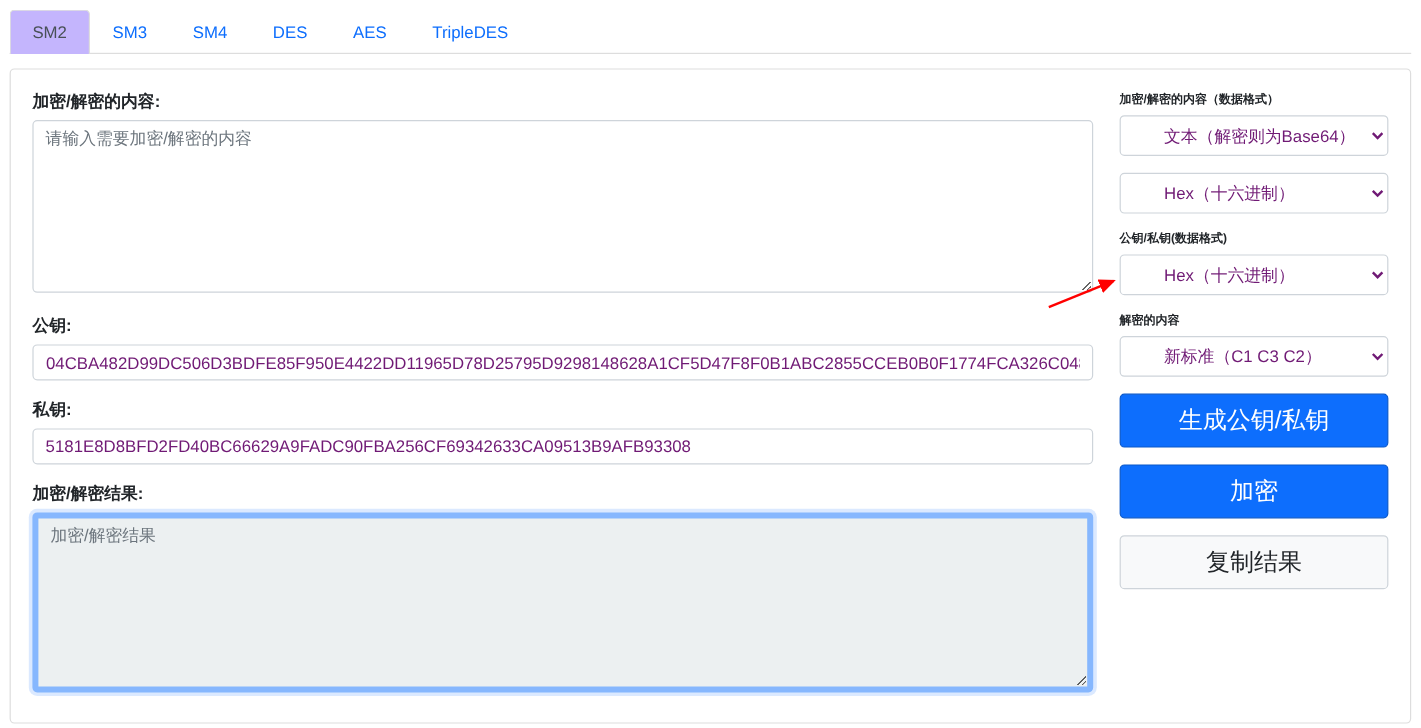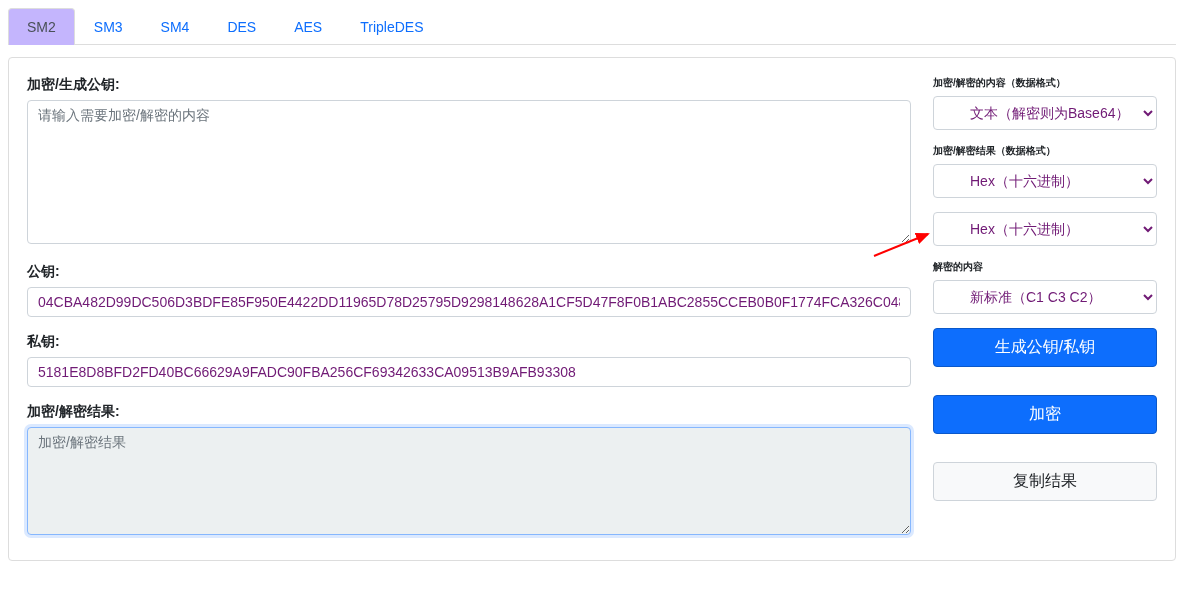--- a/index.html
+++ b/index.html
@@ -59,40 +59,40 @@
       padding: 6px 10px;
       font-family: inherit;
       font-size: 14px;
       color: #701a75;
       background: #fff;
     }
     textarea { resize: vertical; }
     textarea::placeholder, input::placeholder { color: #6c757d; }
     .content-textarea { height: 144px; }
     .result-textarea {
-      height: 108px;
+      height: 150px;
       background: #ecf0f1;
-      border: 1px solid #b91c1c;
+      border: 5px solid #b91c1c;
       outline: none;
       box-shadow: 0 0 0 3px rgba(13,110,253,.15);
       border-color: #86b7fe;
     }
     select {
       height: 34px;
       background-image: none;
       padding-left: 32px;
     }
     .btn {
       display: block;
       width: 100%;
       padding: 8px 10px;
-      margin-bottom: 28px;
+      margin-bottom: 14px;
       border: 1px solid transparent;
       border-radius: 4px;
-      font-size: 16px;
+      font-size: 20px;
       font-weight: 500;
       text-align: center;
       cursor: pointer;
     }
     .btn-primary {
       background: #0d6efd;
       border-color: #0a58ca;
       color: #fff;
     }
     .btn-secondary {
@@ -116,21 +116,21 @@
   <div class="tab">SM3</div>
   <div class="tab">SM4</div>
   <div class="tab">DES</div>
   <div class="tab">AES</div>
   <div class="tab">TripleDES</div>
 </div>
 
 <div class="main-wrap">
   <div class="left-col">
     <div class="field-group">
-      <div class="field-label">加密/生成公钥:</div>
+      <div class="field-label">加密/解密的内容:</div>
       <textarea class="content-textarea" placeholder="请输入需要加密/解密的内容" style=""></textarea>
     </div>
     <div class="field-group">
       <div class="field-label">公钥:</div>
       <input type="text" value="04CBA482D99DC506D3BDFE85F950E4422DD11965D78D25795D9298148628A1CF5D47F8F0B1ABC2855CCEB0B0F1774FCA326C0489DCC" style="">
     </div>
     <div class="field-group">
       <div class="field-label">私钥:</div>
       <input type="text" value="5181E8D8BFD2FD40BC66629A9FADC90FBA256CF69342633CA09513B9AFB93308" style="">
     </div>
@@ -141,26 +141,26 @@
   </div>
 
   <div class="right-col">
     <div class="right-field">
       <div class="field-label">加密/解密的内容（数据格式）</div>
       <select>
         <option>文本（解密则为Base64）</option>
       </select>
     </div>
     <div class="right-field">
-      <div class="field-label">加密/解密结果（数据格式）</div>
       <select>
         <option>Hex（十六进制）</option>
       </select>
     </div>
     <div class="right-field">
+      <div class="field-label">公钥/私钥(数据格式)</div>
       <select>
         <option>Hex（十六进制）</option>
       </select>
     </div>
     <div class="right-field">
       <div class="field-label">解密的内容</div>
       <select>
         <option>新标准（C1 C3 C2）</option>
       </select>
     </div>

